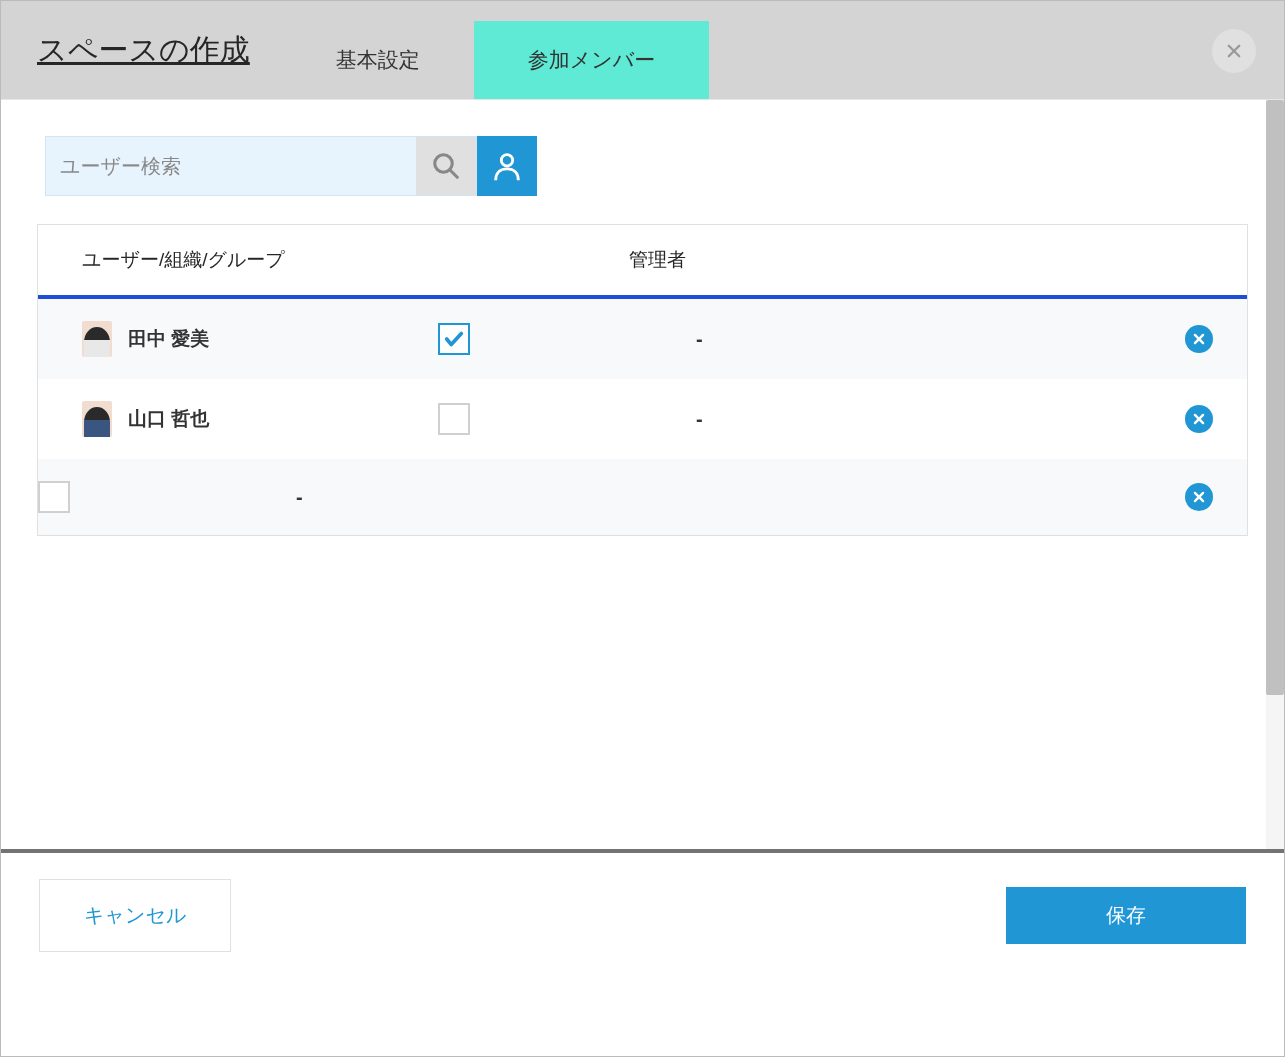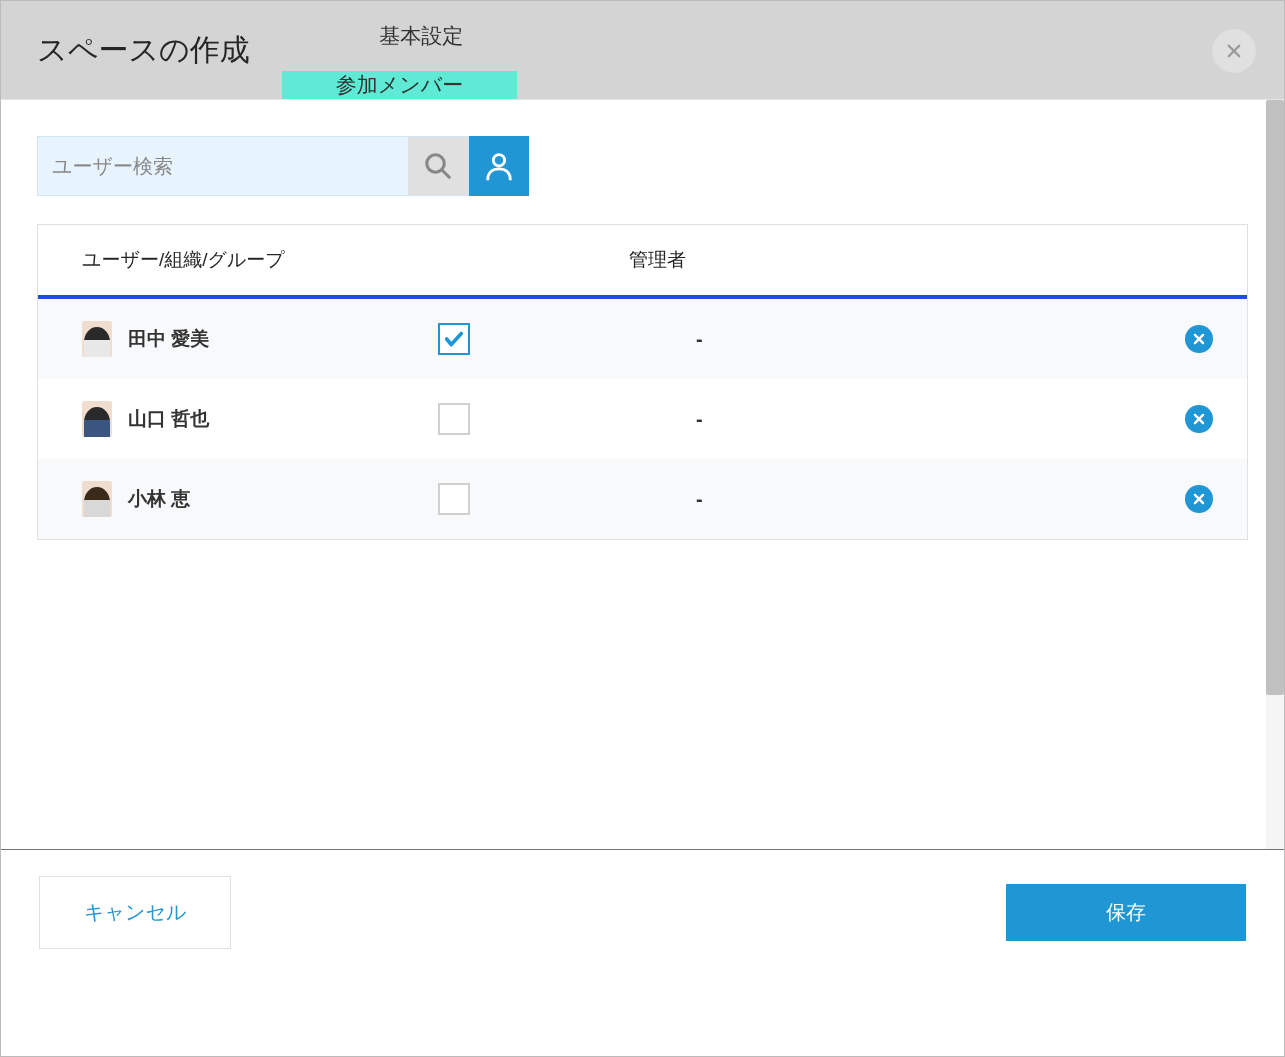--- a/index.html
+++ b/index.html
@@ -19,26 +19,26 @@
       align-items: center;
       position: relative;
       border-bottom: 1px solid #e6e6e6;
     }
     .title {
       font-size: 30px;
       color: #262626;
       font-weight: 400;
       padding-left: 36px;
       padding-right: 32px;
+      text-decoration: underline;
     }
     .tabs {
       display: flex;
       align-items: flex-end;
       height: 100%;
-      flex-direction: column;
     }
     .tab {
       height: 78px;
       padding: 0 54px;
       display: flex;
       align-items: center;
       font-size: 21px;
       color: #333333;
       cursor: pointer;
       background: transparent;
@@ -66,20 +66,21 @@
       height: 18px;
     }
     .content {
       padding: 36px;
       height: 749px;
       overflow-y: auto;
     }
     .search-row {
       display: flex;
       margin-bottom: 28px;
+      margin-left: 8px;
     }
     .search-box {
       display: flex;
       background: #e8f4fd;
       border: 1px solid #d0e6f5;
       height: 60px;
       width: 432px;
     }
     .search-input {
       flex: 1;
@@ -223,21 +224,21 @@
       height: 28px;
       border-radius: 50%;
       background: #2196d4;
       border: none;
       display: flex;
       align-items: center;
       justify-content: center;
       cursor: pointer;
     }
     .footer {
-      border-top: 1px solid #737373;
+      border-top: 4px solid #737373;
       padding: 26px 38px 26px 38px;
       display: flex;
       justify-content: space-between;
       align-items: center;
     }
     .cancel-btn {
       padding: 22px 44px;
       border: 1px solid #e0e0e0;
       background: #ffffff;
       color: #2196d4;
@@ -356,26 +357,20 @@
             <div class="row-remove">
               <button class="remove-btn">
                 <svg width="14" height="14" viewBox="0 0 24 24" fill="none" stroke="#ffffff" stroke-width="4" stroke-linecap="round">
                   <line x1="5" y1="5" x2="19" y2="19"></line>
                   <line x1="19" y1="5" x2="5" y2="19"></line>
                 </svg>
               </button>
             </div>
           </div>
           <div class="table-row">
-            <div class="row-name">
-              <div class="avatar avatar-3">
-                <div class="avatar-person"></div>
-              </div>
-              <span>小林 恵</span>
-            </div>
             <div class="row-admin">
               <div class="checkbox"></div>
             </div>
             <div class="row-include">-</div>
             <div class="row-remove">
               <button class="remove-btn">
                 <svg width="14" height="14" viewBox="0 0 24 24" fill="none" stroke="#ffffff" stroke-width="4" stroke-linecap="round">
                   <line x1="5" y1="5" x2="19" y2="19"></line>
                   <line x1="19" y1="5" x2="5" y2="19"></line>
                 </svg>

